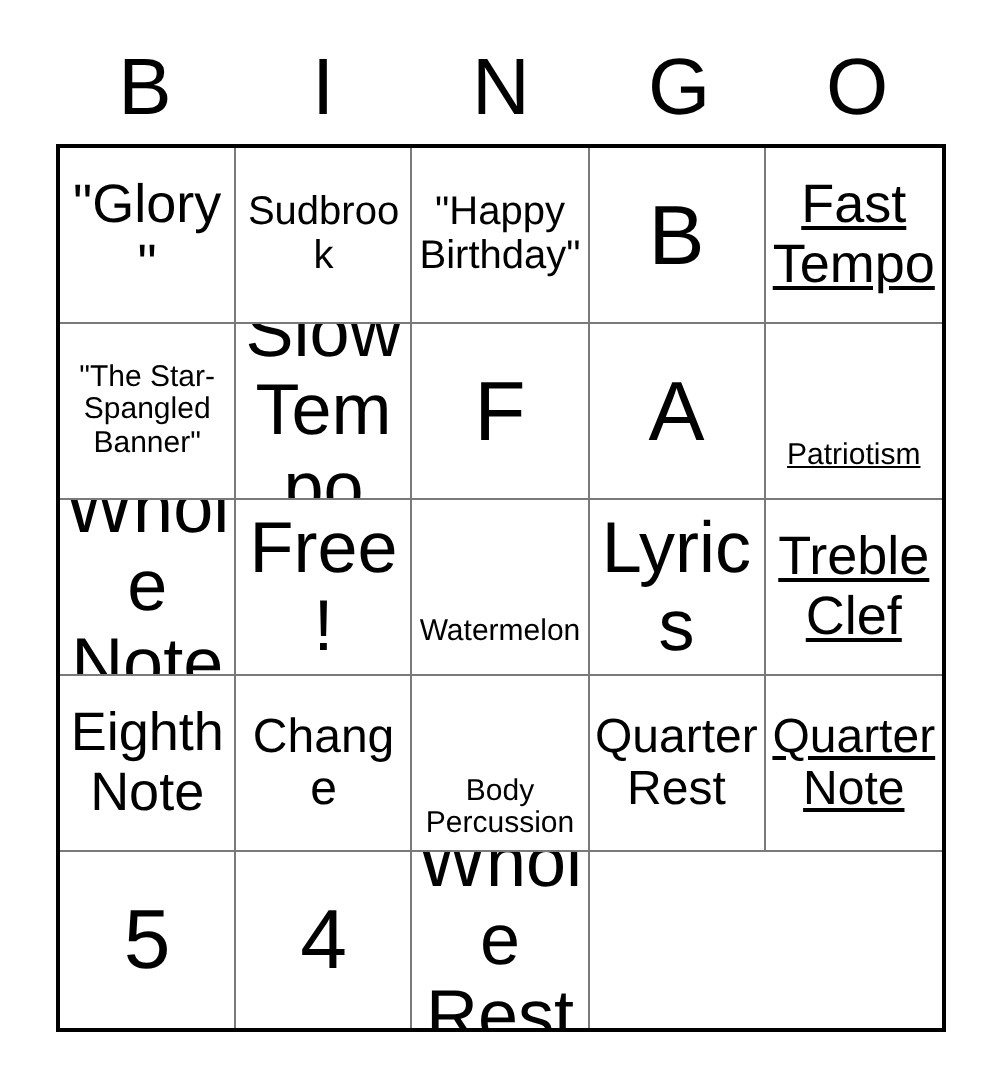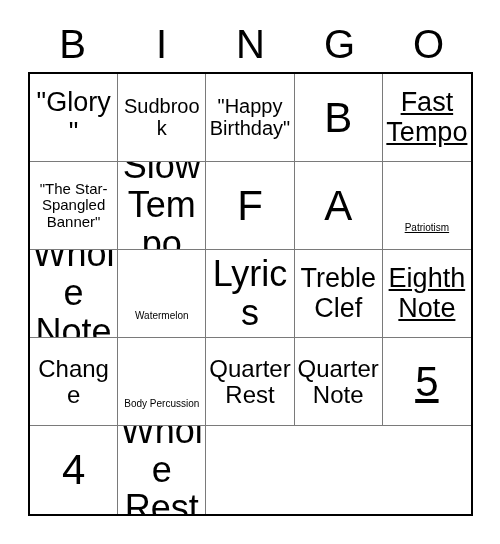--- a/index.html
+++ b/index.html
@@ -84,21 +84,21 @@
     word-wrap: break-word;
   }
 
   
   .fs-xxl .cell-text { font-size: 42px; line-height: 1.0; }
   .fs-xl  .cell-text { font-size: 36px; }
   .fs-lg  .cell-text { font-size: 27px; }
   .fs-md  .cell-text { font-size: 24px; }
   .fs-sm  .cell-text { font-size: 20px; }
   .fs-xs  .cell-text { font-size: 15px; }
-  .fs-xxs .cell-text { font-size: 10px; margin-top: 45px; }
+  .fs-xxs .cell-text { font-size: 15px; margin-top: 45px; }
 </style>
 </head>
 <body>
 
 <div id="card">
 
   <div id="header-row">
     <div class="header-cell">B</div>
     <div class="header-cell">I</div>
     <div class="header-cell">N</div>
@@ -135,20 +135,23 @@
     <div class="cell fs-xxl">
         <span class="cell-text">A</span>
       </div>
     <div class="cell fs-xxs">
         <span class="cell-text">Patriotism</span>
       </div>
 
     <div class="cell fs-xl">
         <span class="cell-text">Whole Note</span>
       </div>
+    <div class="cell fs-xl">
+        <span class="cell-text">Free!</span>
+      </div>
     <div class="cell fs-xxs">
         <span class="cell-text">Watermelon</span>
       </div>
     <div class="cell fs-xl">
         <span class="cell-text">Lyrics</span>
       </div>
 
     <div class="cell fs-lg">
         <span class="cell-text">Treble Clef</span>
       </div>

